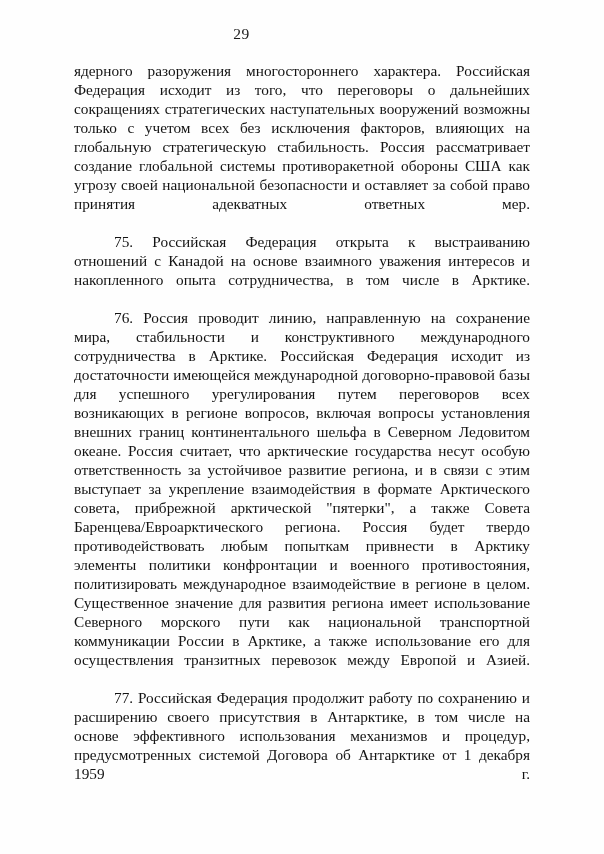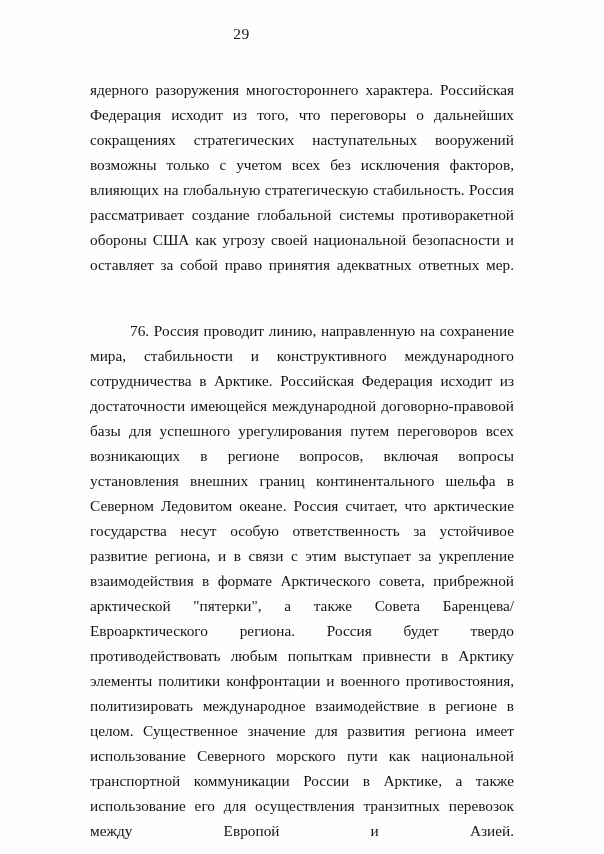--- a/index.html
+++ b/index.html
@@ -27,25 +27,25 @@
     letter-spacing: 0.4px;
     color: #1a1a1a;
   }
   .body-text {
     position: absolute;
     top: 61px;
     left: 74px;
     width: 456px;
   }
   .para {
-    margin: 16px;
+    margin: 0;
     text-align: justify;
     text-justify: inter-word;
     font-size: 15.3px;
-    line-height: 25px;
+    line-height: 19px;
     color: #131313;
     hyphens: none;
     word-spacing: 0.1px;
   }
   .para.cont {
     text-indent: 0;
   }
   .para.indent {
     text-indent: 40px;
   }
@@ -61,20 +61,21 @@
 
 <div class="page">
 
   <div class="page-number">29</div>
 
   <div class="body-text">
 
     <p class="para cont">ядерного разоружения многостороннего характера. Российская Федерация исходит из того, что переговоры о дальнейших сокращениях стратегических наступательных вооружений возможны только с учетом всех без исключения факторов, влияющих на глобальную стратегическую стабильность. Россия рассматривает создание глобальной системы противоракетной обороны США как угрозу своей национальной безопасности и оставляет за собой право принятия адекватных ответных мер.</p>
 
 
+    <p class="para indent">75. Российская Федерация открыта к выстраиванию отношений с Канадой на основе взаимного уважения интересов и накопленного опыта сотрудничества, в том числе в Арктике.</p>
 
     <p class="para indent">76. Россия проводит линию, направленную на сохранение мира, стабильности и конструктивного международного сотрудничества в Арктике. Российская Федерация исходит из достаточности имеющейся международной договорно-правовой базы для успешного урегулирования путем переговоров всех возникающих в регионе вопросов, включая вопросы установления внешних границ континентального шельфа в Северном Ледовитом океане. Россия считает, что арктические государства несут особую ответственность за устойчивое развитие региона, и в связи с этим выступает за укрепление взаимодействия в формате Арктического совета, прибрежной арктической "пятерки", а также Совета Баренцева/Евроарктического региона. Россия будет твердо противодействовать любым попыткам привнести в Арктику элементы политики конфронтации и военного противостояния, политизировать международное взаимодействие в регионе в целом. Существенное значение для развития региона имеет использование Северного морского пути как национальной транспортной коммуникации России в Арктике, а также использование его для осуществления транзитных перевозок между Европой и Азией.</p>
 
     <p class="para indent">77. Российская Федерация продолжит работу по сохранению и расширению своего присутствия в Антарктике, в том числе на основе эффективного использования механизмов и процедур, предусмотренных системой Договора об Антарктике от 1 декабря 1959 г.</p>
 
   </div>
 
 </div>
 
 </body></html>

